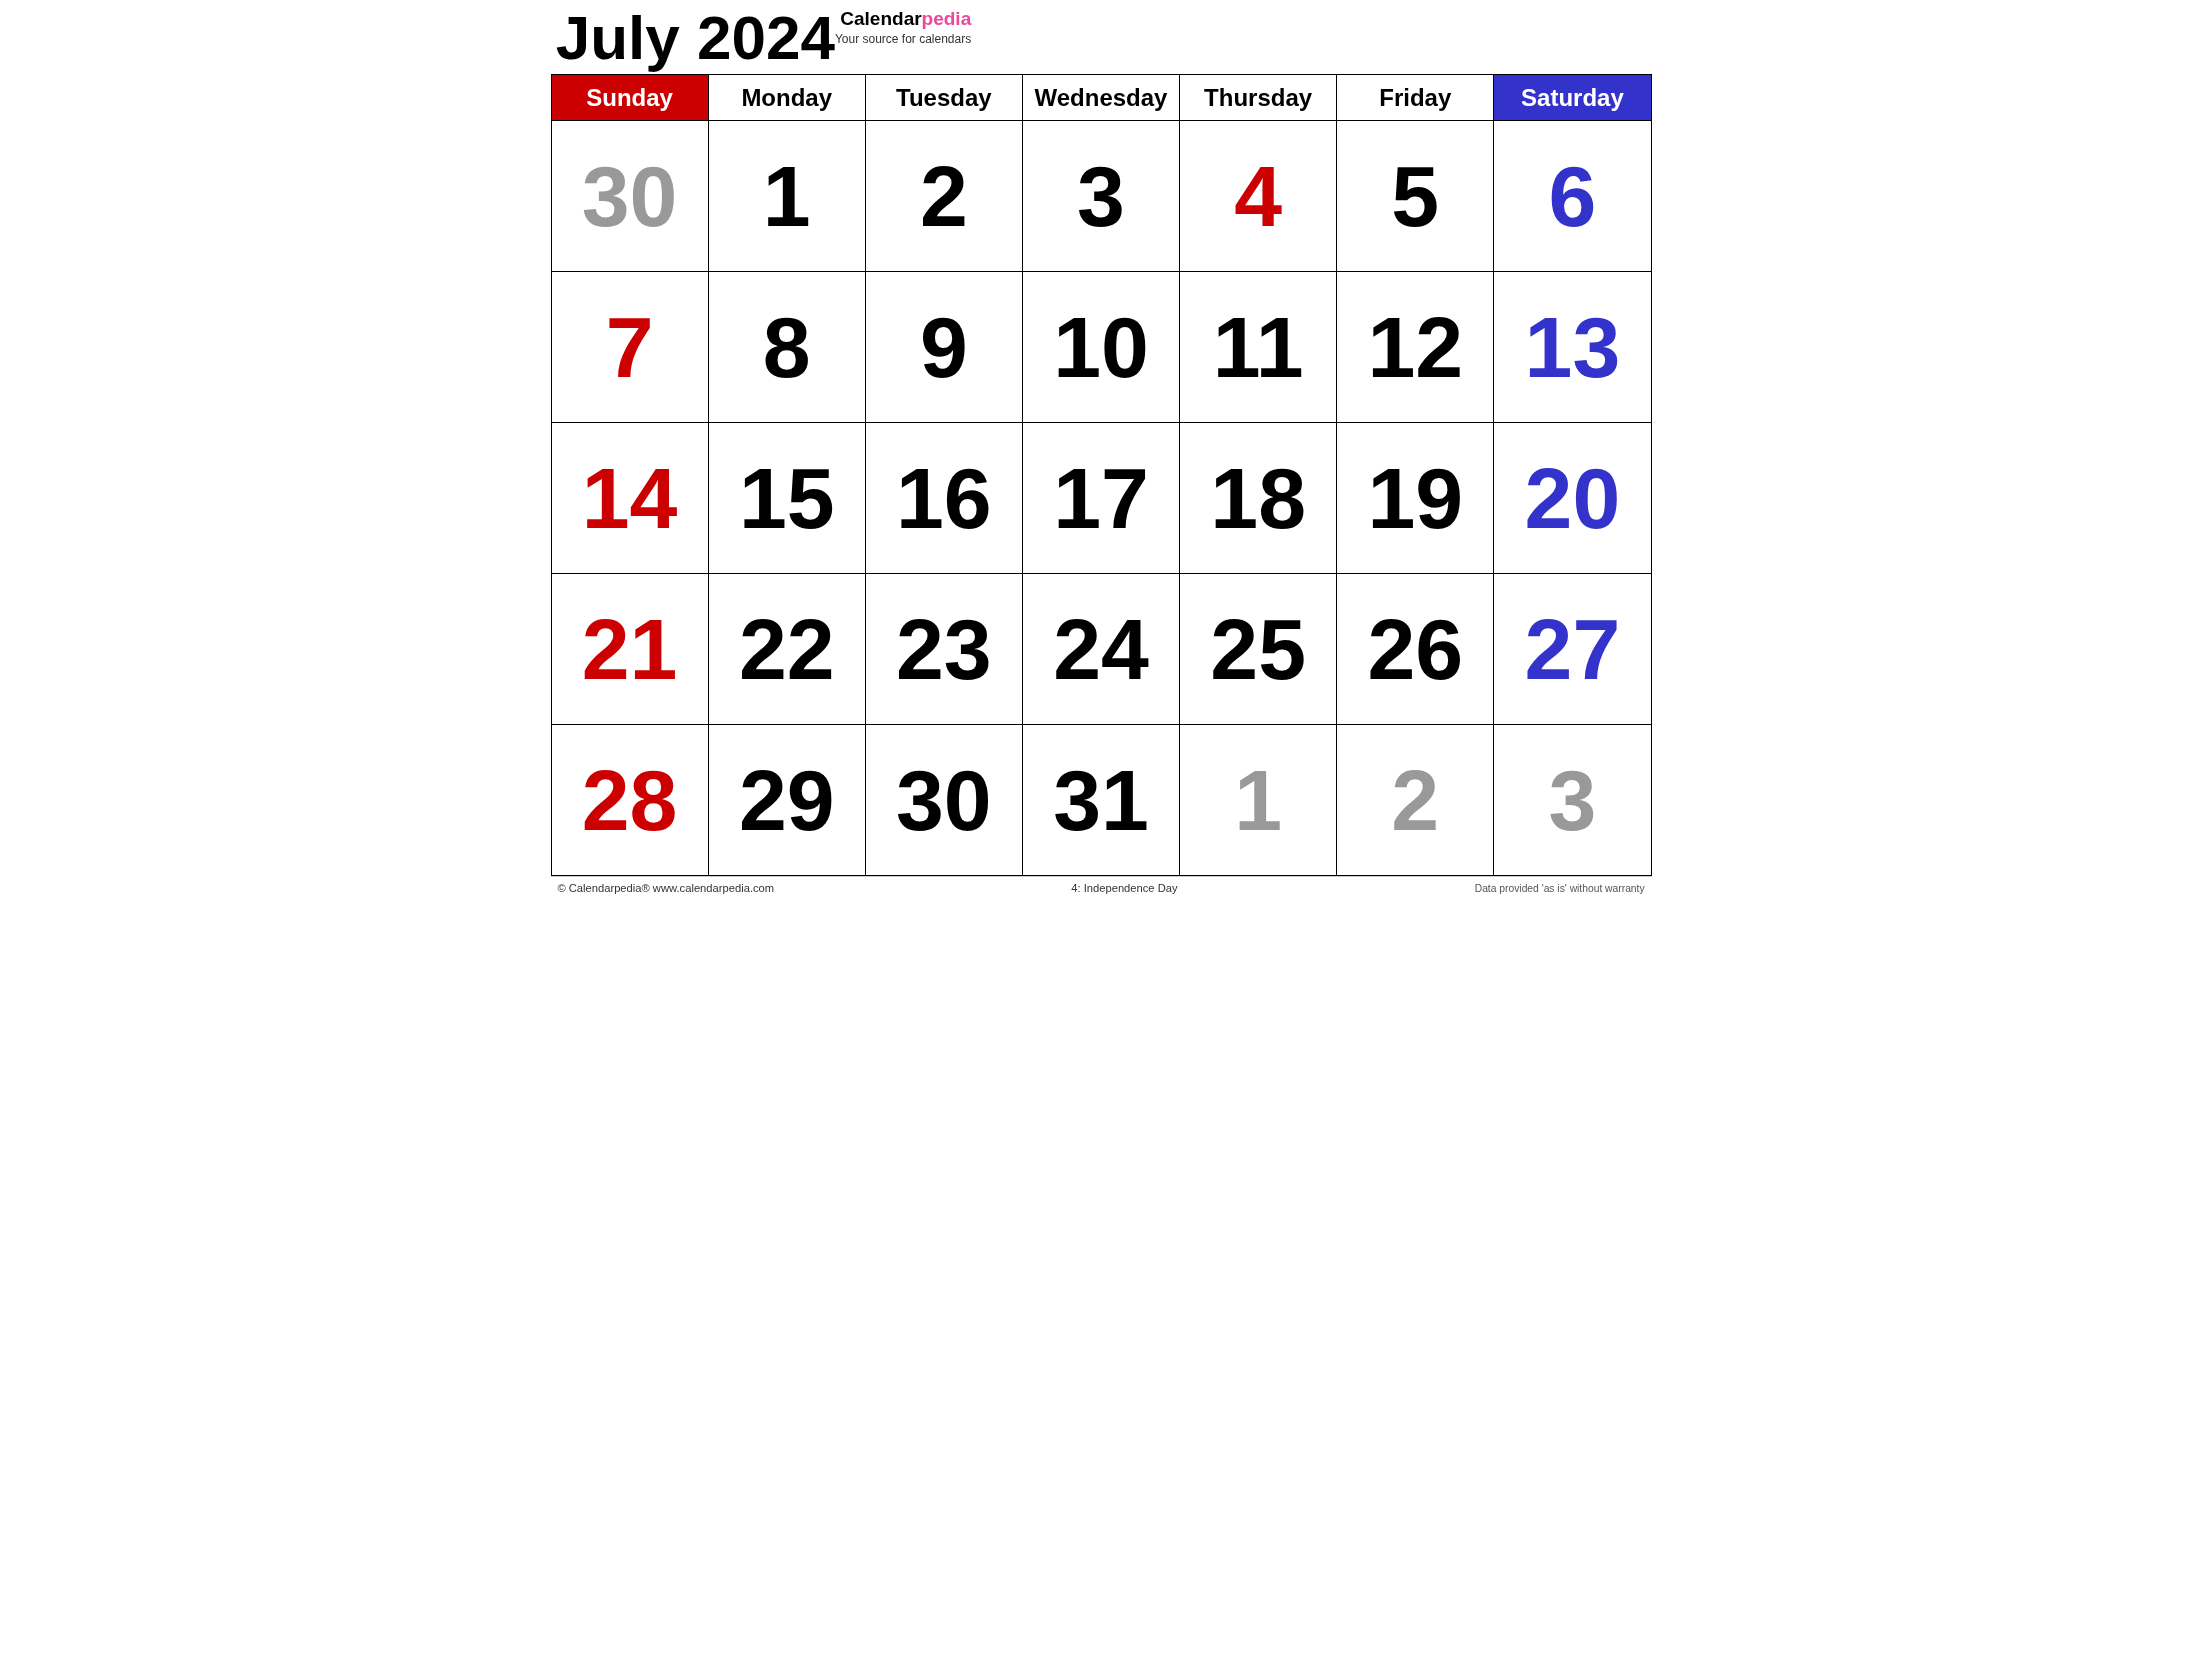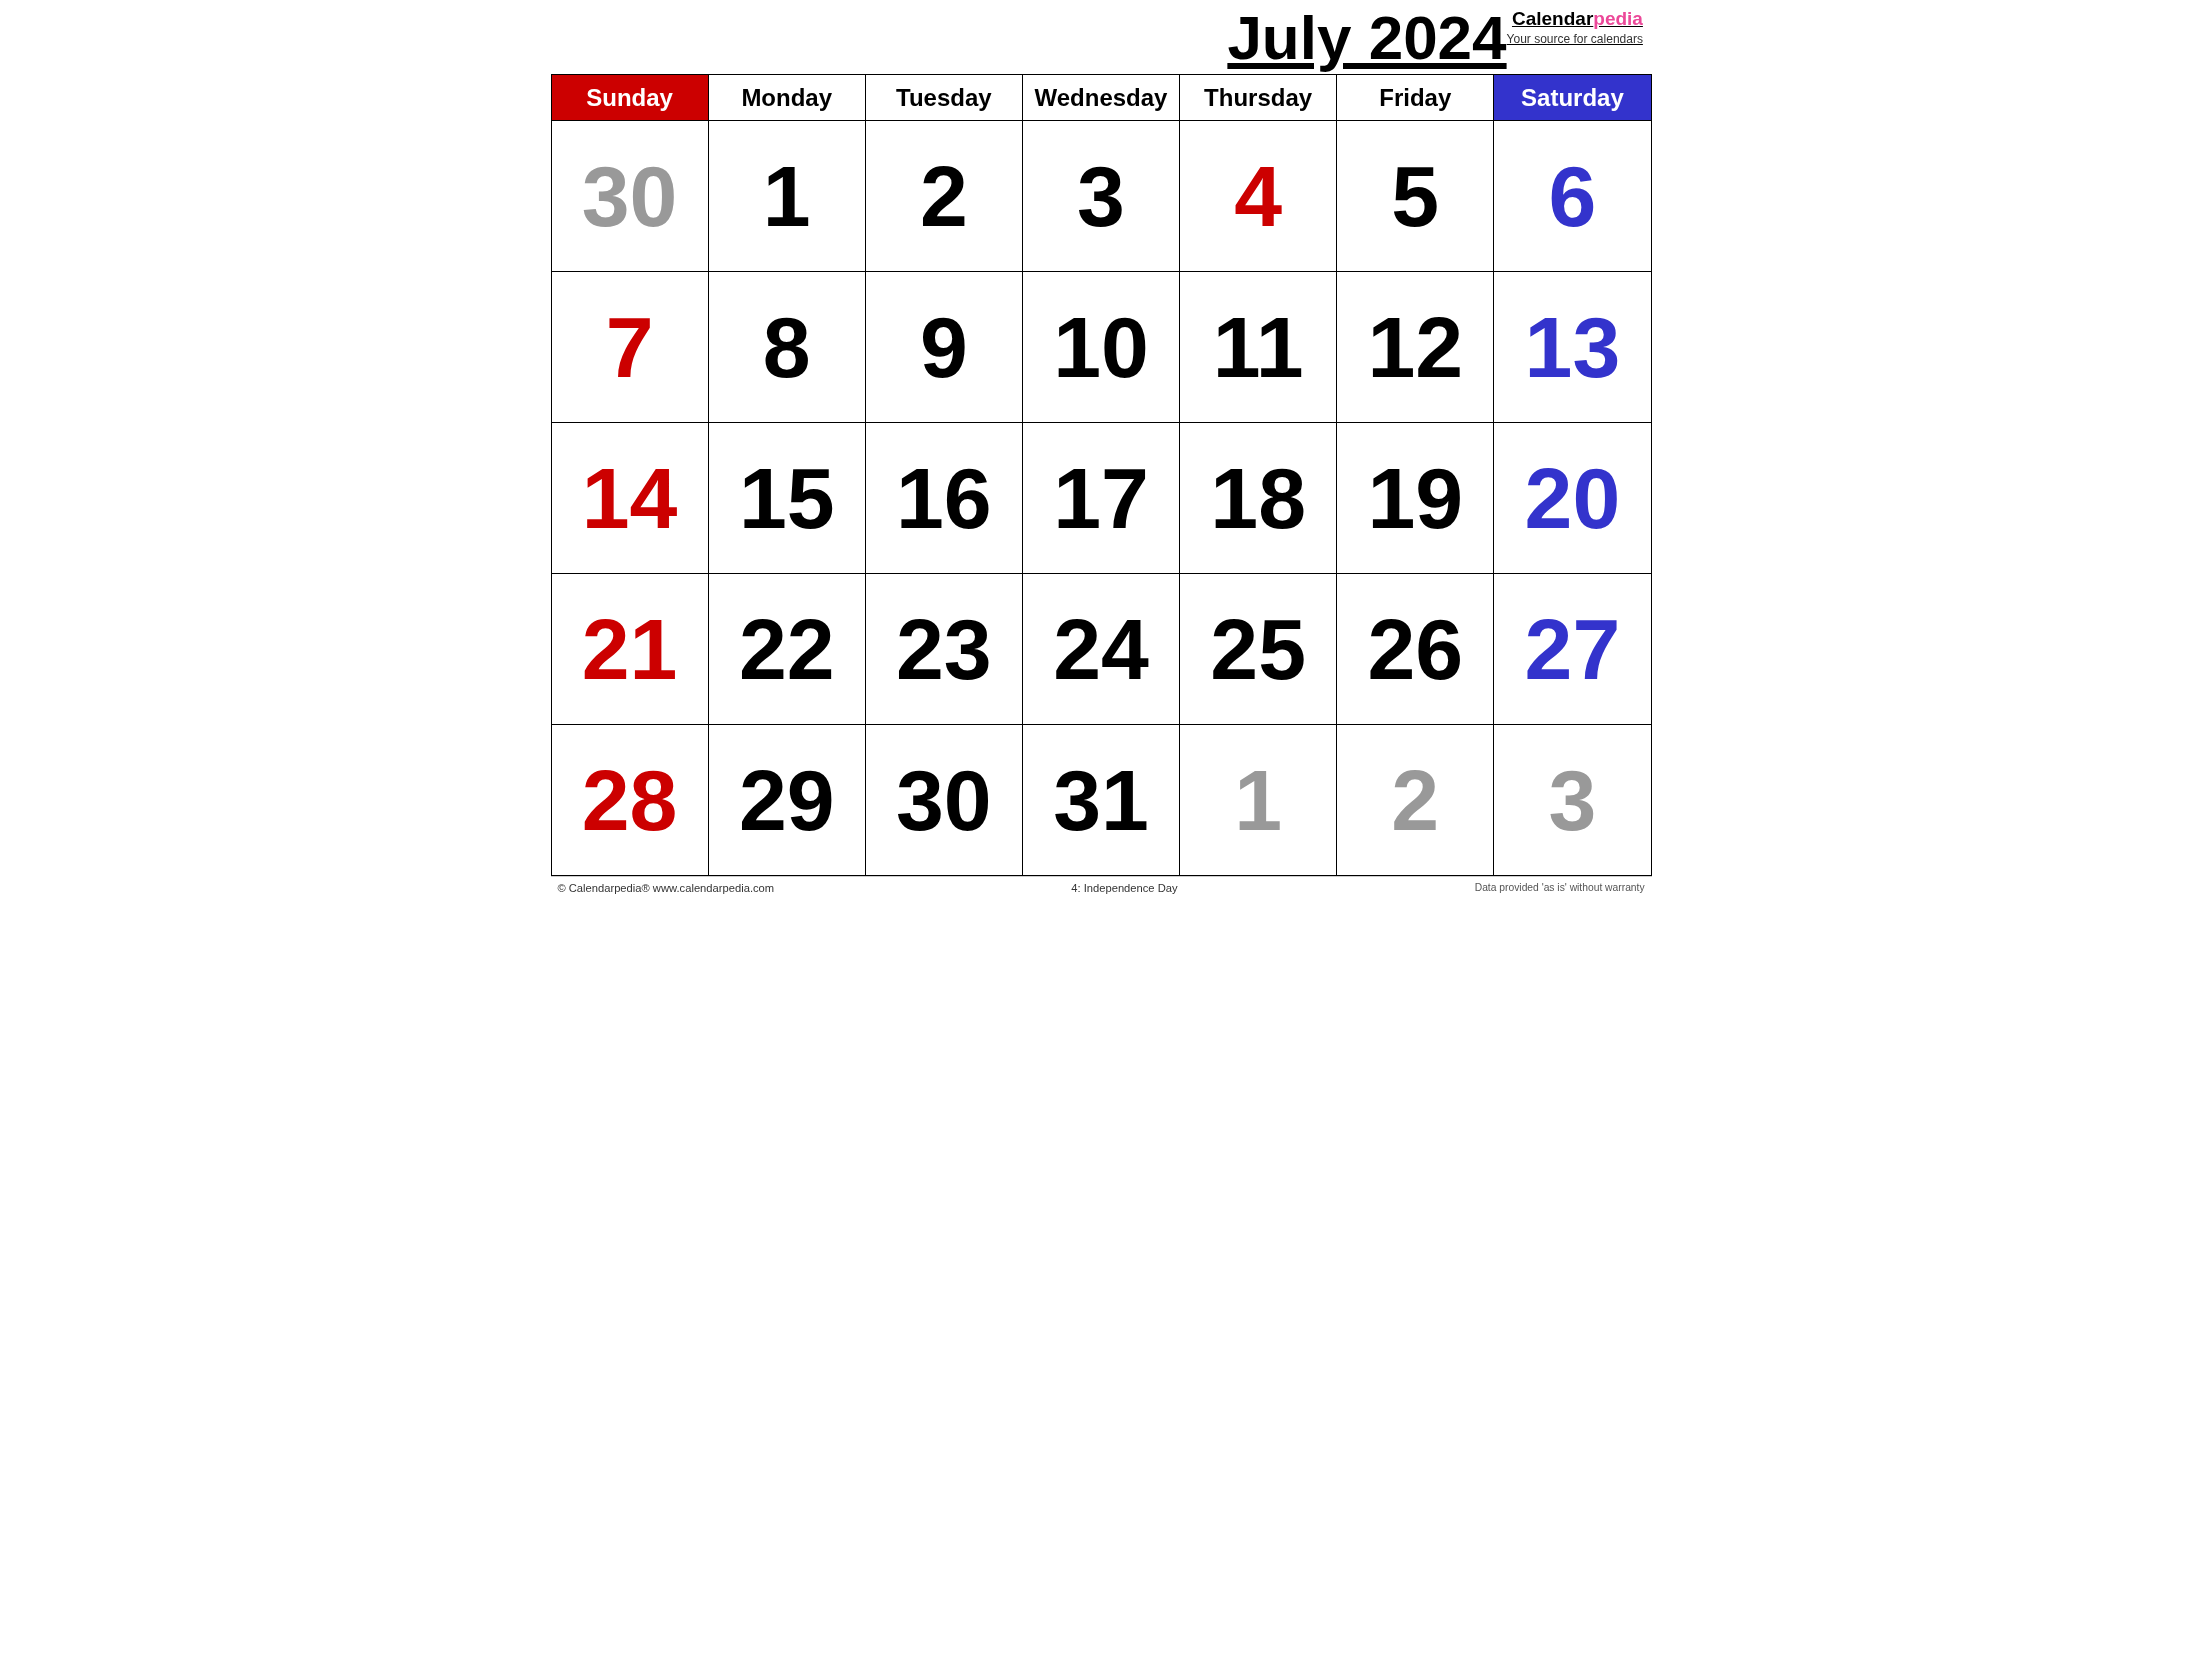--- a/index.html
+++ b/index.html
@@ -16,24 +16,23 @@
     }
 
     .page-wrapper {
       width: 100%;
       background: #fff;
     }
 
     
     .header {
       display: flex;
-      justify-content: flex-end;
+      justify-content: flex-start;
       align-items: flex-start;
       padding: 6.9px 8.6px 5.2px 5.2px;
-      text-decoration: underline;
     }
 
     .month-title {
       font-size: 62px;
       font-weight: bold;
       color: #000;
       line-height: 1;
     }
 
     .brand-logo {
@@ -110,21 +109,21 @@
 
     .day-number.black { color: #000; }
     .day-number.red { color: #cc0000; }
     .day-number.blue { color: #3333cc; }
     .day-number.gray { color: #999; }
 
     
     .footer {
       display: flex;
       justify-content: space-between;
-      align-items: flex-start;
+      align-items: flex-end;
       padding: 5.2px 6.9px;
       border-top: 0.9px solid #ccc;
       font-size: 11.2px;
       color: #333;
     }
 
     .footer-left {
       display: flex;
       gap: 17px;
     }

